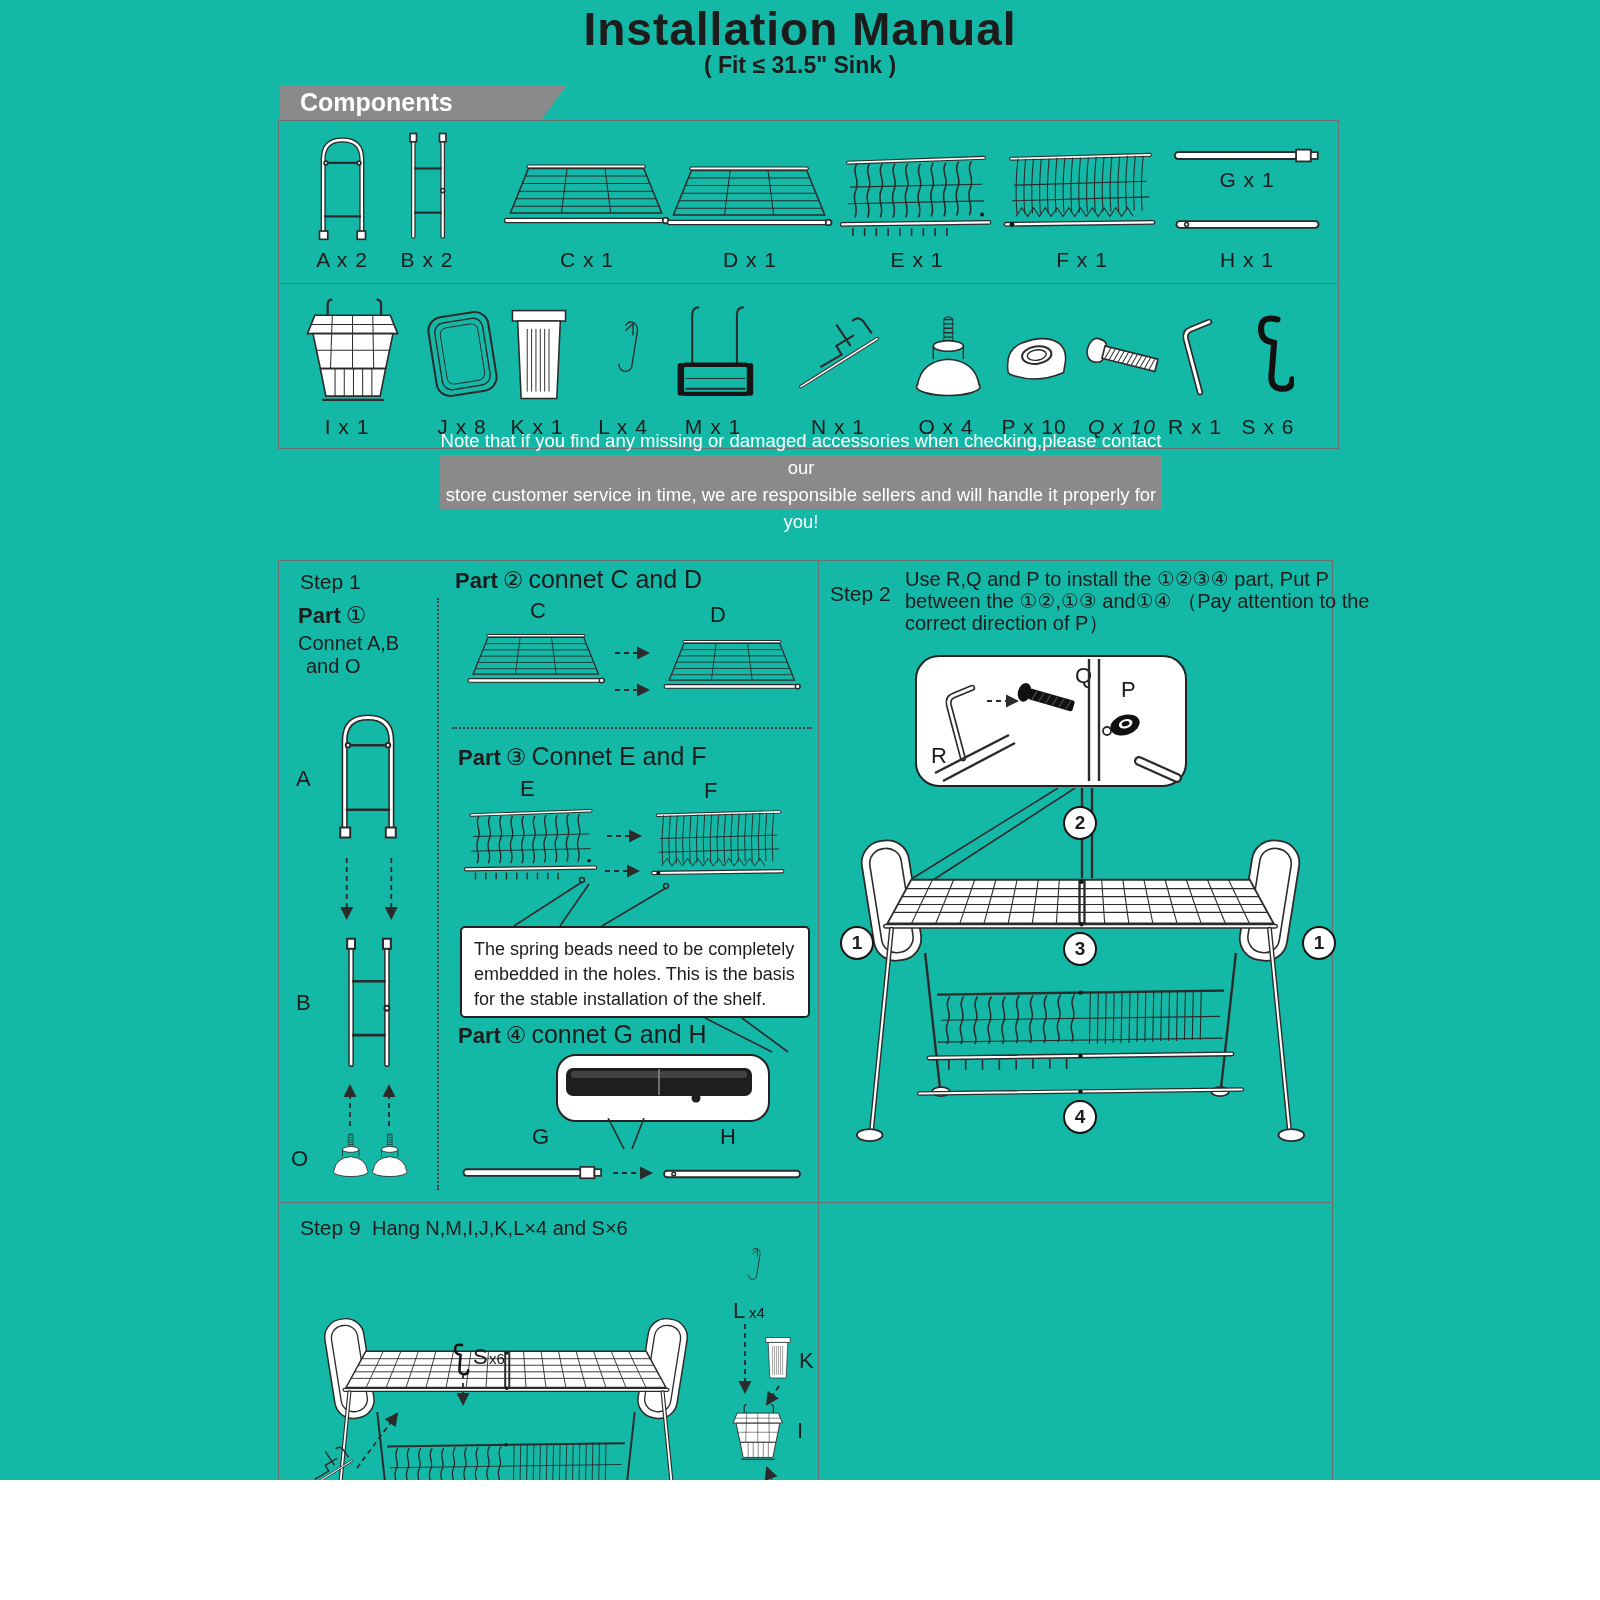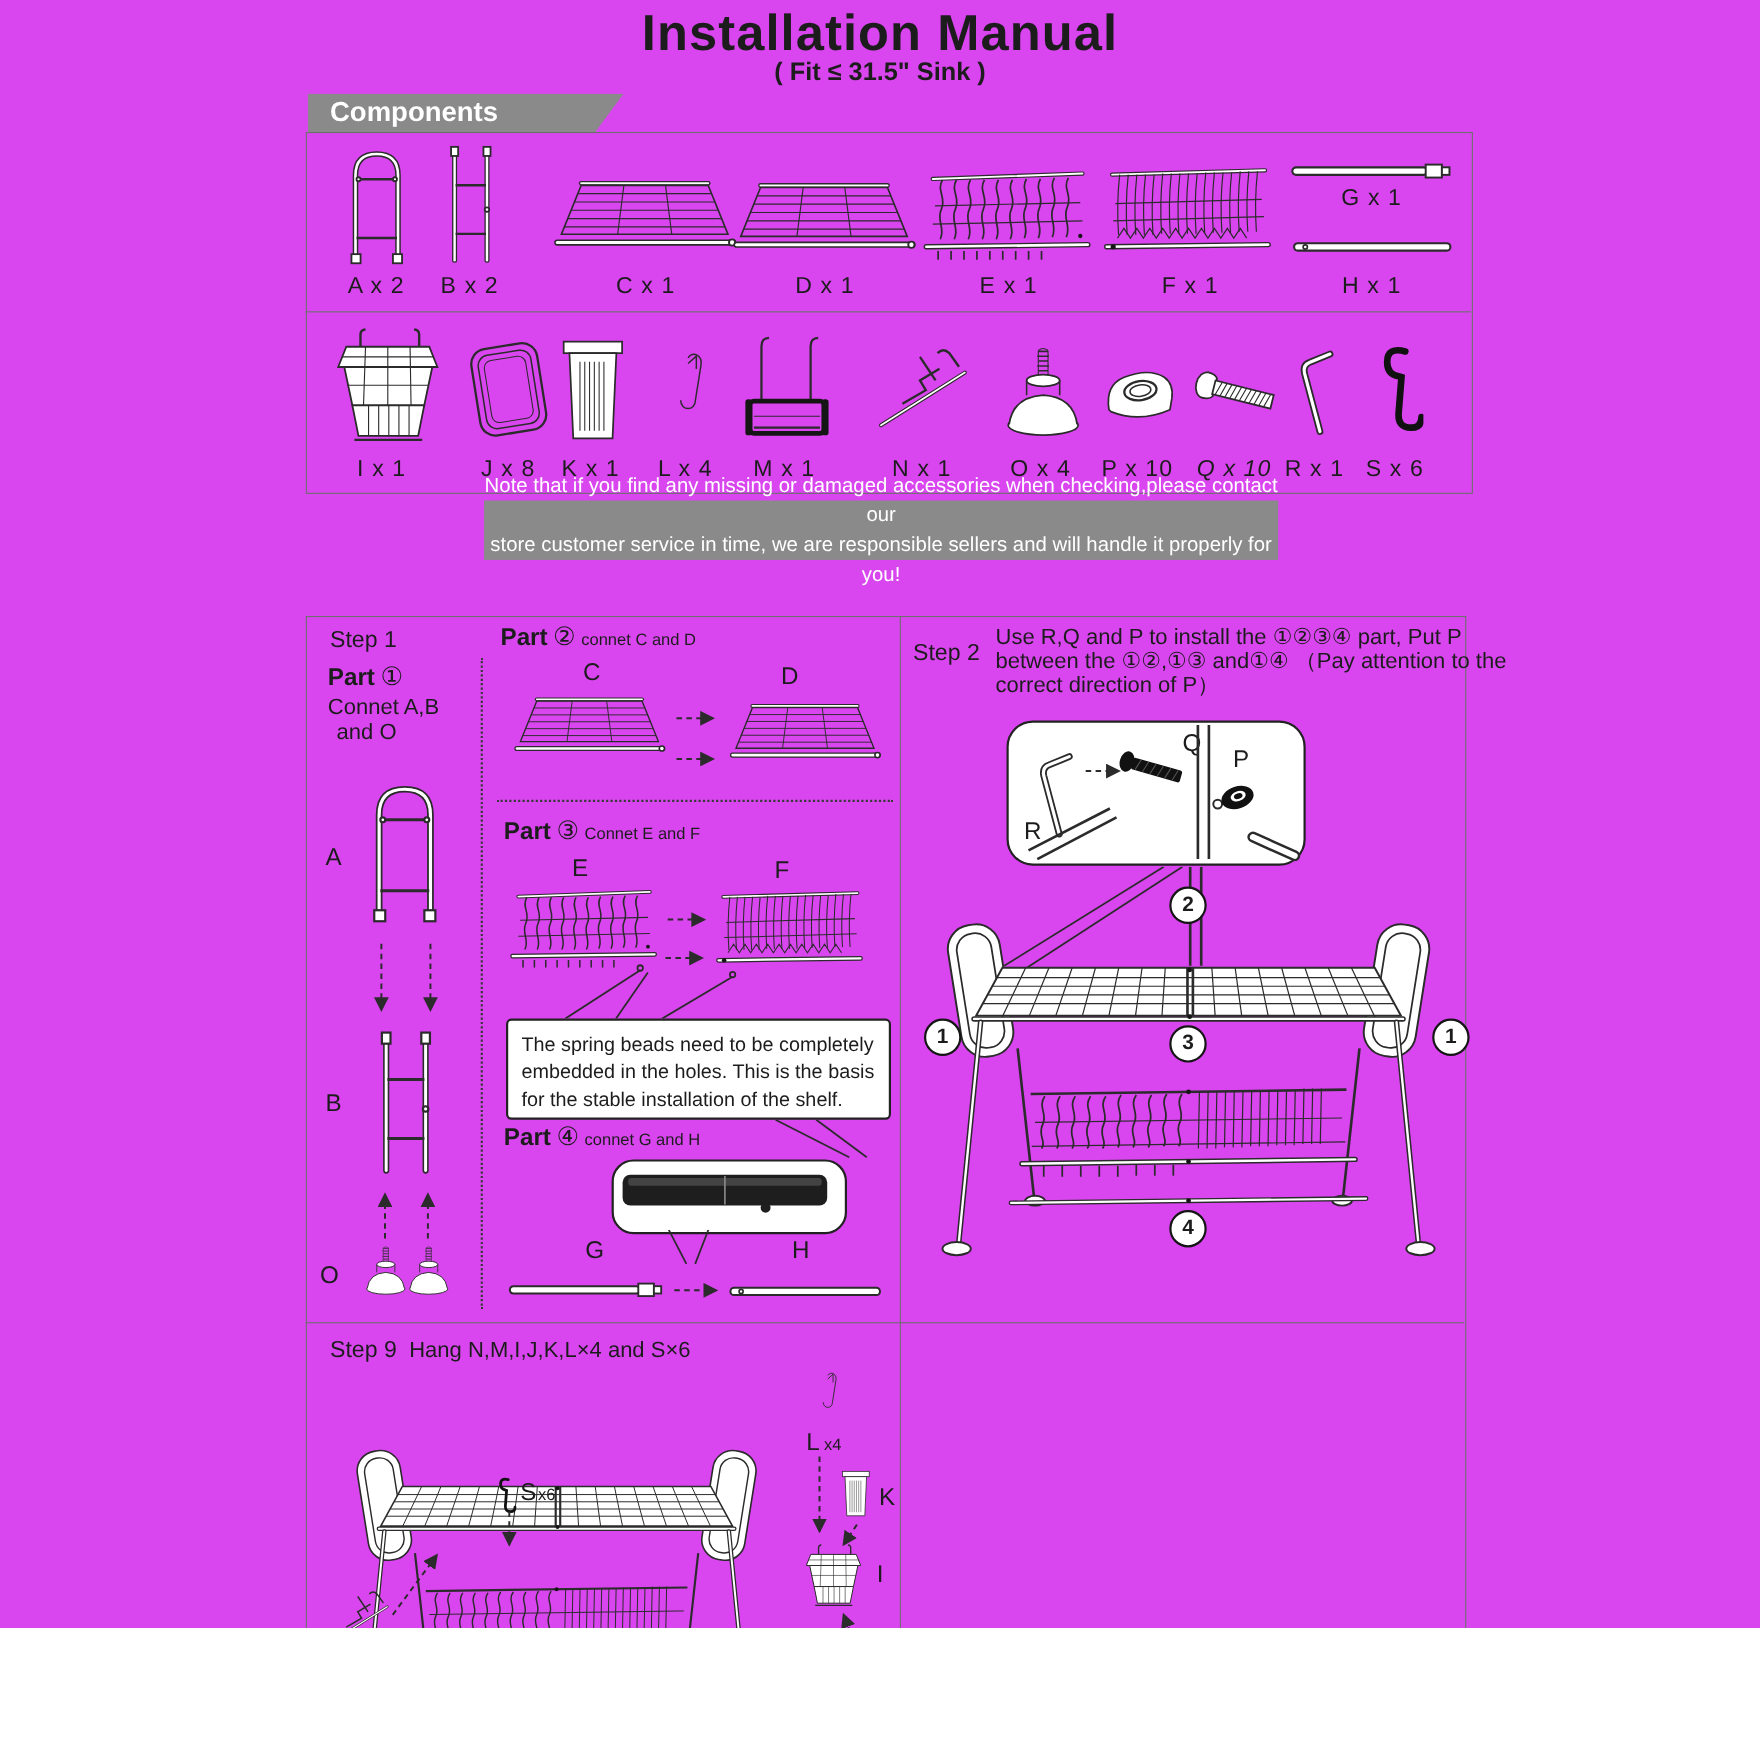--- a/index.html
+++ b/index.html
@@ -1,32 +1,32 @@
 <!DOCTYPE html>
 <html><head>
 <meta charset="utf-8">
 <style>
   html,body{margin:0;padding:0;background:#fff;}
   body{font-family:"Liberation Sans","DejaVu Sans",sans-serif;color:#1c1c1c;}
-  .page{position:relative;width:1600px;height:1480px;background:#d946ef;overflow:hidden;}
+  .page{position:relative;width:1600px;height:1480px;background:#14b8a6;overflow:hidden;}
   .abs{position:absolute;}
   .title{width:100%;text-align:center;font-size:46px;font-weight:800;letter-spacing:1px;}
   .subtitle{width:100%;text-align:center;font-size:23px;font-weight:bold;}
   .banner{background:#8a8a8a;color:#fff;font-weight:bold;font-size:25px;display:flex;align-items:center;padding-left:20px;clip-path:polygon(0 0,100% 0,91% 100%,0 100%);}
   .box{border:1.5px solid #6e6e6e;}
   .hline{border-top:1.5px solid #6e6e6e;}
   .vline{border-left:1.5px solid #6e6e6e;}
   .clabel{font-size:21px;letter-spacing:1px;text-align:center;}
   .note{background:#8a8a8a;color:#fff;font-size:18.5px;line-height:1.45;display:flex;flex-direction:column;align-items:center;justify-content:center;text-align:center;}
   .steplbl{font-size:21px;}
   .bodytxt{font-size:20px;line-height:1.18;}
   .part-title{font-size:21px;white-space:nowrap;}
   .part-title b{font-size:22px;font-weight:bold;}
   .cnum{font-size:23px;margin:0 5px;}
-  .rest{font-size:15px;}
+  .rest{font-size:25px;}
   .vdot{border-left:2.5px dotted #3a3a3a;}
   .hdot{border-top:2.5px dotted #3a3a3a;}
   .bubble{border:2px solid #222;border-radius:5px;background:#fff;font-size:18px;line-height:1.38;padding:9px 12px;}
   .callout{border:2px solid #222;border-radius:20px;background:#fff;}
   .callout2{border:2.5px solid #222;border-radius:24px;background:#fff;}
   .badge{width:30px;height:30px;border:2.5px solid #151515;border-radius:50%;background:#fff;display:flex;align-items:center;justify-content:center;font-size:19px;font-weight:bold;}
   
   .ln{stroke:#2b2b2b;fill:none;stroke-width:1.6px;}
   .ln1{stroke:#2b2b2b;fill:none;stroke-width:1.1px;}
   .ln2{stroke:#2b2b2b;fill:none;stroke-width:2.4px;}

